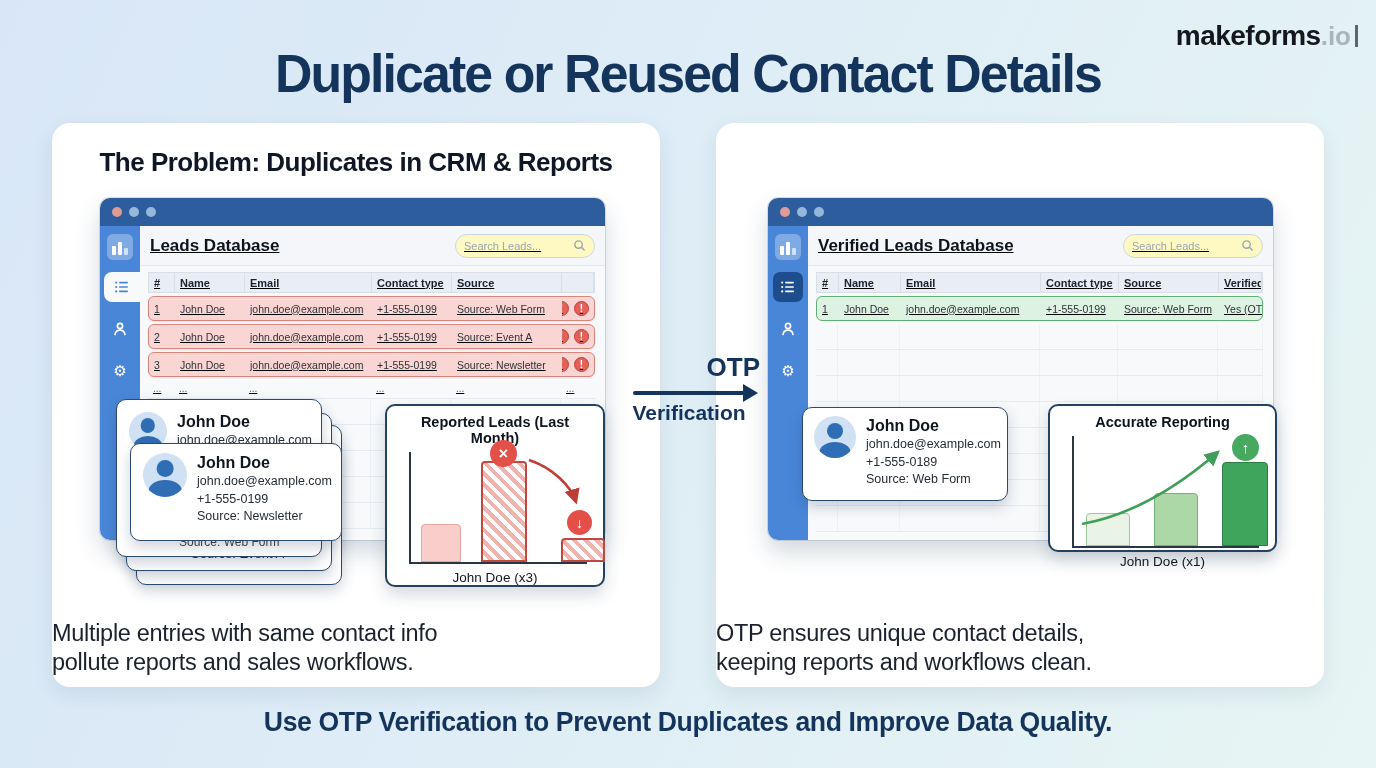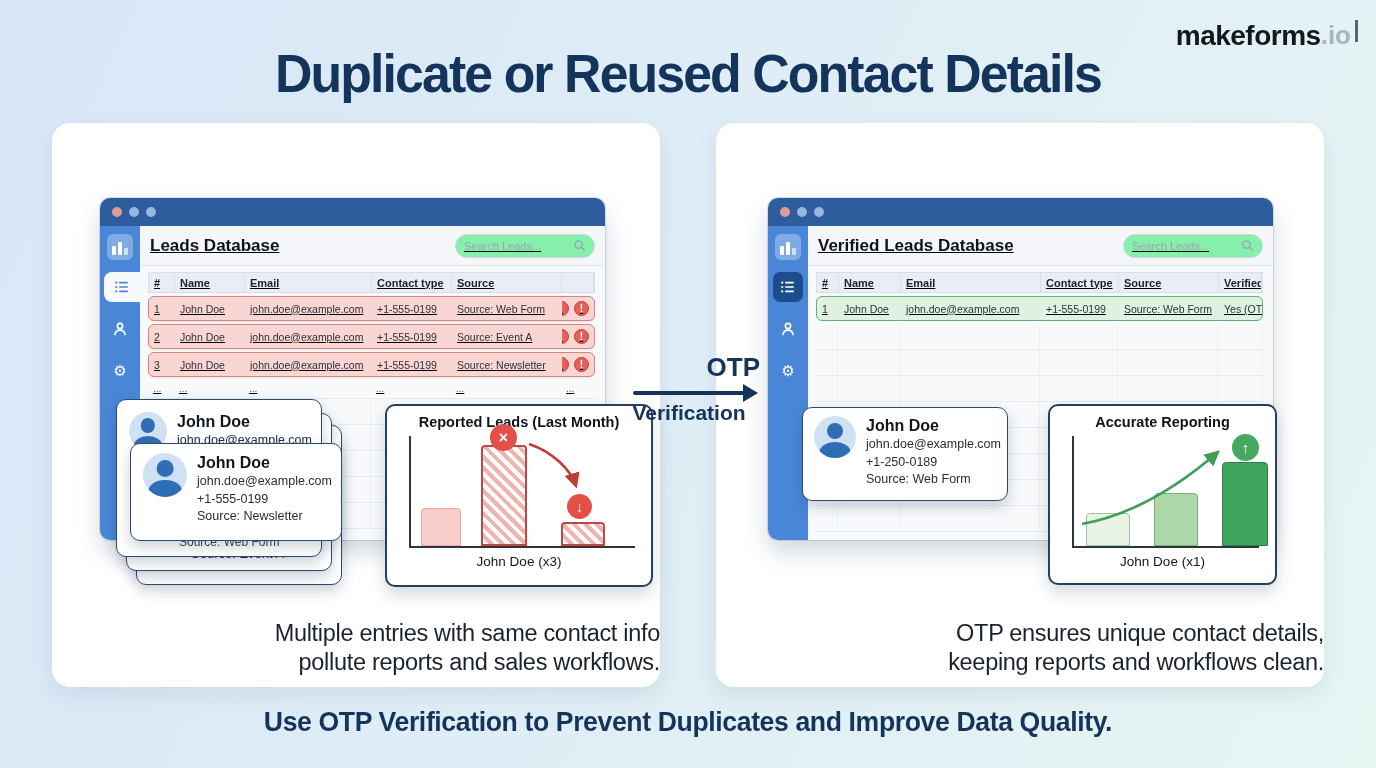--- a/index.html
+++ b/index.html
@@ -1,21 +1,21 @@
 <!DOCTYPE html>
 <html style="--navy: #14345c; --titlebar: #2e5d9e; --sidebar: #4a86d8; --red: #d9534f; --red-soft: #f9d6d3; --green: #3da35a; --green-soft: #def2e2;"><head>
 <meta charset="utf-8">
 <style>
   * { margin:0; padding:0; box-sizing:border-box; }
   body { font-family:"Liberation Sans", sans-serif; }
   .stage { position:relative; width:1376px; height:768px; overflow:hidden;
            background:linear-gradient(115deg,#d8e6f7 0%,#deedf6 45%,#e7f5f3 100%); }
 
   
-  .brand { position:absolute; top:20px; right:18px; display:flex; align-items:flex-start; }
+  .brand { position:absolute; top:20px; right:18px; display:flex; align-items:center; }
   .brand-name { font-size:28px; font-weight:800; color:#14181c; letter-spacing:-0.5px; }
   .brand-tld  { font-size:26px; font-weight:700; color:#a9b4bd; }
   .brand-cursor { width:3px; height:22px; background:#5d656e; margin-left:4px; }
   .main-title { position:absolute; top:42px; left:0; right:0; text-align:center;
                 font-size:54px; font-weight:800; color:var(--navy); letter-spacing:-2px;
                 transform:scaleX(.96); }
 
   
   .panel { position:absolute; top:123px; width:608px; height:564px; background:#fff;
            border-radius:18px; box-shadow:0 8px 22px rgba(30,60,90,.09); }
@@ -40,21 +40,21 @@
   .logo-tile span { width:4px; border-radius:1px; background:#fff; }
   .side-item { width:30px; height:30px; display:flex; align-items:center; justify-content:center;
                margin-bottom:12px; color:#fff; font-size:15px; }
   .side-active-l { width:36px; height:30px; background:#f7f9fb; border-radius:8px 0 0 8px;
                    align-self:flex-end; color:var(--sidebar); }
   .side-active-r { background:#1d4d8c; border-radius:7px; color:#fff; }
   .main { flex:1; display:flex; flex-direction:column; min-width:0;text-decoration:underline; }
   .app-header { height:40px; display:flex; align-items:center; justify-content:space-between;
                 padding:0 10px; background:#f4f6f9; border-bottom:1px solid #e3e9f0; }
   .app-title { font-size:17px; font-weight:700; color:#0e141c; }
-  .searchbox { width:140px; height:24px; background:#86efac; border:1px solid #ccd6e0;
+  .searchbox { width:140px; height:24px; background:#fef9c3; border:1px solid #ccd6e0;
                border-radius:12px; display:flex; align-items:center; padding:0 8px; gap:4px; }
   .search-input { border:none; outline:none; flex:1; min-width:0; font-size:11px;
                   color:#6b7683; background:transparent; font-family:inherit; }
   .search-input::placeholder { color:#9aa5b1; }
 
   
   .table { padding:6px 10px 0 8px; }
   .thead { display:grid; height:21px; background:#e9eef6; border:1px solid #d8dfe9;
            font-size:11px; font-weight:700; color:#18222f; align-items:center; }
   .thead > div { padding:0 5px; border-right:1px solid #d8dfe9; height:100%;
@@ -95,22 +95,22 @@
                    border-radius:50% 50% 0 0; background:#2f6db4; }
 
   
   .scard { position:absolute; left:86px; top:284px; width:206px; height:94px; z-index:6;
            background:#fff; border:1.5px solid #2c4a6e; border-radius:10px; padding:8px 11px;
            box-shadow:0 6px 14px rgba(30,50,80,.22); }
 
   
   .mini-chart { position:absolute; background:#fff; border:2px solid #24415f; border-radius:10px;
                 box-shadow:0 8px 16px rgba(30,50,80,.18); z-index:7; padding:8px 10px 6px; }
-  .chart-l { left:333px; top:281px; width:268px; height:183px; }
-  .chart-r { left:332px; top:281px; width:229px; height:181px; }
+  .chart-l { left:333px; top:281px; width:220px; height:183px; }
+  .chart-r { left:332px; top:281px; width:229px; height:148px; }
   .mc-title { text-align:center; font-size:14.5px; font-weight:700; color:#0e141d; }
   .plot { position:relative; margin:6px 6px 0 12px; height:112px;
           border-left:2px solid #2a3642; border-bottom:2px solid #2a3642; }
   .bar { position:absolute; bottom:0; border-radius:4px 4px 0 0; }
   .chart-l .b1 { left:10px; width:40px; background:#f8cdca; border:1.5px solid #eba49e; }
   .chart-l .b2 { left:70px; width:46px; border:2px solid #bf4840;
                  background:repeating-linear-gradient(45deg,#fff 0 4px,#f1b3ae 4px 8px); }
   .chart-l .b3 { left:150px; width:44px; border:2px solid #bf4840;
                  background:repeating-linear-gradient(45deg,#fff 0 4px,#f1b3ae 4px 8px); }
   .chart-r .b1 { left:12px; width:44px; background:#e9f4e6; border:1.5px solid #9cc79a; }
@@ -118,21 +118,21 @@
   .chart-r .b3 { left:148px; width:46px; background:#3fa45c; border:1.5px solid #2e7d45; }
   .cbadge { position:absolute; border-radius:50%; color:#fff; display:flex; align-items:center;
             justify-content:center; font-weight:700; z-index:3; }
   .x-badge   { left:79px;  top:-12px; width:27px; height:27px; background:#e25048; font-size:16px; }
   .down-badge{ left:156px; top:58px;  width:25px; height:25px; background:#e25048; font-size:14px; }
   .up-badge  { left:158px; top:-2px;  width:27px; height:27px; background:#47a860; font-size:15px; }
   .curve { position:absolute; pointer-events:none; z-index:2; }
   .mc-label { text-align:center; font-size:13.5px; color:#10161f; margin-top:6px; }
 
   
-  .caption { position:absolute; top:496px; left:0; right:0; text-align:right;
+  .caption { position:absolute; top:496px; left:0; right:0; text-align:left;
              font-size:23.5px; color:#1b222e; line-height:29px; letter-spacing:-0.3px; }
   .otp { position:absolute; left:618px; top:352px; width:142px; text-align:center;
          color:var(--navy); z-index:10; }
   .otp-top { font-size:26px; font-weight:800;text-align:right; }
   .otp-line { margin:8px auto 6px; width:112px; height:4px; background:var(--navy);
               border-radius:2px; position:relative; }
   .otp-line::after { content:""; position:absolute; right:-13px; top:-7px;
                      border-left:15px solid var(--navy);
                      border-top:9px solid transparent; border-bottom:9px solid transparent; }
   .otp-bottom { font-size:21px; font-weight:800; }
@@ -147,20 +147,21 @@
 
   <div class="brand">
     <span class="brand-name">makeforms</span>
     <span class="brand-tld">.io</span>
     <span class="brand-cursor"></span>
   </div>
 
   <div class="main-title">Duplicate or Reused Contact Details</div>
 
   <div class="panel left">
+    <div class="panel-heading">The Problem: Duplicates in CRM &amp; Reports</div>
 
     <div class="window">
       <div class="titlebar">
         <span class="dot r"></span>
         <span class="dot b"></span>
         <span class="dot b"></span>
       </div>
       <div class="win-body">
         <div class="sidebar">
           <div class="logo-tile">
@@ -497,21 +498,21 @@
 
     <div class="scard">
       <div class="chead">
         <div class="avatar" style="width:42px;height:42px">
             <div class="head"></div>
             <div class="torso"></div>
           </div>
         <div>
           <div class="cname">John Doe</div>
           <div class="cline">john.doe@example.com</div>
-          <div class="cline">+1-250-0189</div>
+          <div class="cline">+1-555-0189</div>
           <div class="cline">Source: Web Form</div>
         </div>
       </div>
     </div>
 
     <div class="mini-chart chart-r">
       <div class="mc-title">Accurate Reporting</div>
       <div class="plot">
         <div class="bar b1" style="height: 30%;"></div>
         <div class="bar b2" style="height: 48%;"></div>

